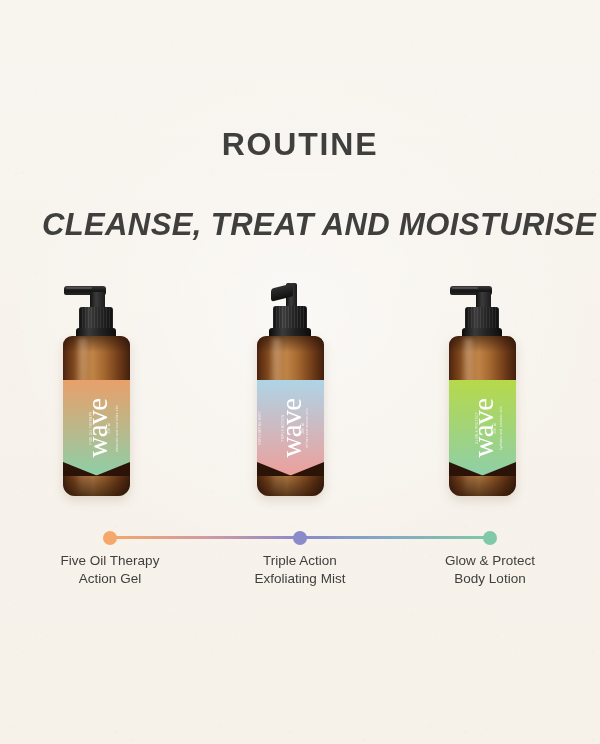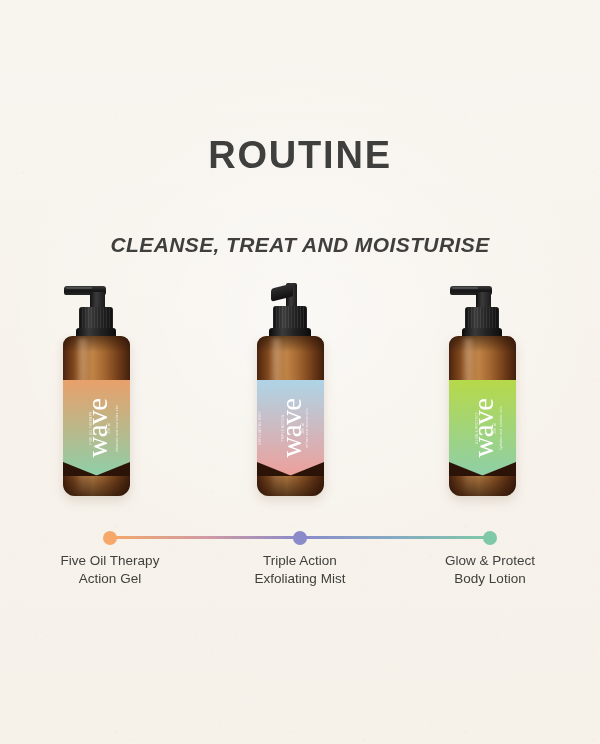--- a/index.html
+++ b/index.html
@@ -46,36 +46,37 @@
       linear-gradient(180deg,#f9f6f0 0%, #f7f3ec 45%, #f6f1e9 100%);
     mix-blend-mode:normal;
     opacity:.85;
   }
 
   
   #heading-block{
     position:absolute;left:0;right:0;top:126px;text-align:center;
   }
   #page-title{
-    margin:8px;
-    font-size:38px;
+    margin:0;
+    font-size:32px;
     font-weight:700;
     letter-spacing:1.8px;
     color:#3f3f3d;
     font-family:"Liberation Sans", sans-serif;
   }
   #page-subtitle{
-    margin:16px;
+    margin:4px;
     padding-top:40px;
-    font-size:21px;
+    font-size:31px;
     font-weight:700;
     font-style:italic;
     letter-spacing:.4px;
     color:#3f3f3d;
     font-family:"Liberation Sans", sans-serif;
+    text-align:right;
   }
 
   
   #product-row{
     position:absolute;left:0;right:0;top:280px;height:230px;
   }
   .product{
     position:absolute;top:0;width:120px;height:230px;
   }
   .product.p1{left:46px;}

